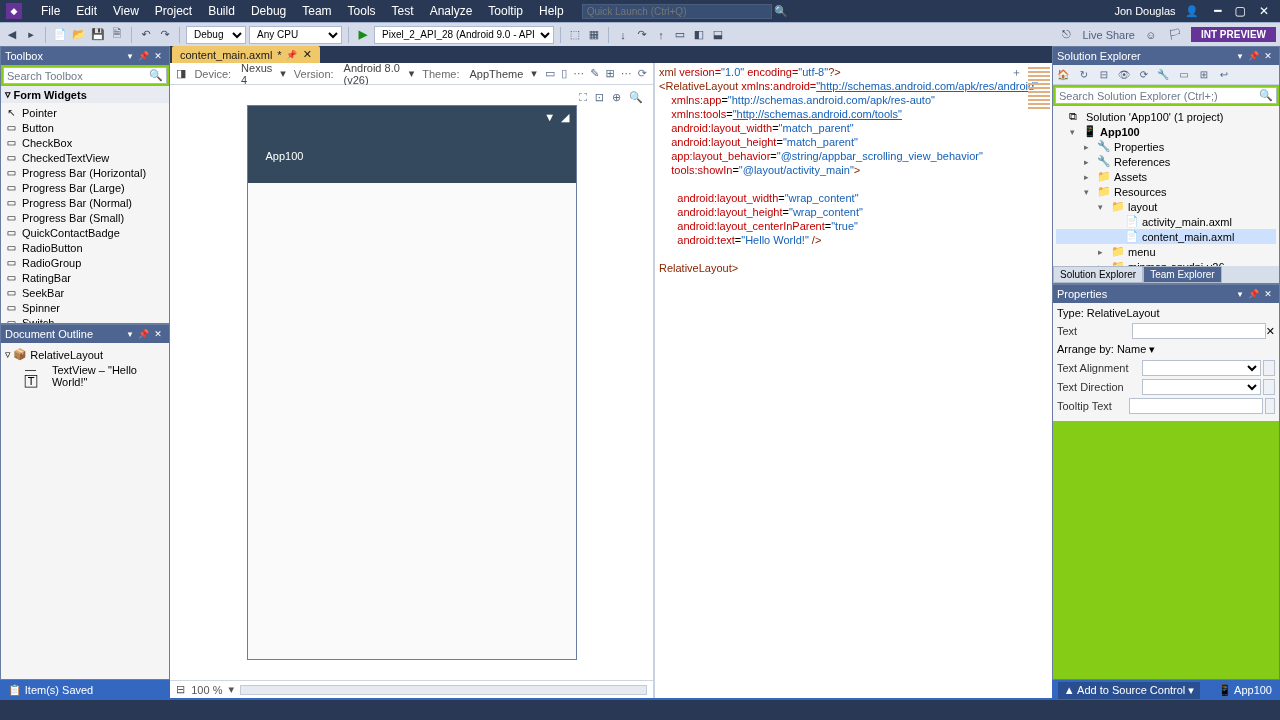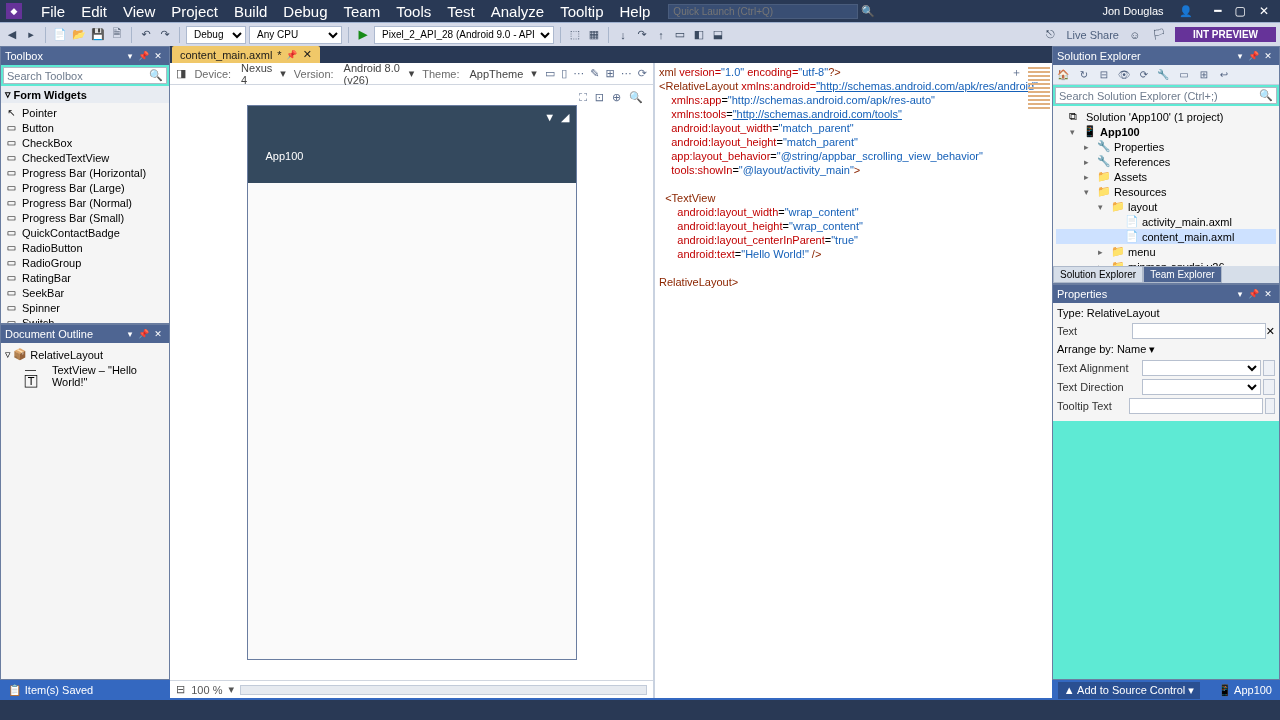--- a/index.html
+++ b/index.html
@@ -1,33 +1,33 @@
 <!DOCTYPE html>
 <html><head>
 <meta charset="utf-8">
 <style>
 * { margin: 0; padding: 0; box-sizing: border-box; font-family: "Segoe UI", sans-serif; font-size: 11px; }
 body { width: 1280px; height: 720px; background: #293955; overflow: hidden; }
 .titlebar { height: 22px; background: #293955; color: #fff; display: flex; align-items: center; padding: 0 6px; }
 .titlebar .vs-icon { width: 16px; height: 16px; background: #663399; margin-right: 8px; display:flex; align-items:center; justify-content:center; color:#fff; font-size:9px; }
 .titlebar .quick-launch { margin-left: 7px; width: 190px; background: #394e73; border: 1px solid #4a5d7d; color: #b8c4d9; padding: 1px 4px; font-size: 10px; }
 .titlebar .search-ico { margin-left: 3px; color:#b8c4d9; }
-.titlebar .right { margin-left: auto; display: flex; align-items: center; gap: 16px; color: #fff; }
+.titlebar .right { margin-left: auto; display: flex; align-items: center; gap: 10px; color: #fff; }
 .titlebar .wincontrols span { padding: 0 5px; cursor: pointer; font-size: 12px; }
 .menubar { height: 20px; background: #293955; color: #fff; display: flex; align-items: center; padding: 0 4px; gap: 2px; }
-.menubar .mi { padding: 2px 7px; font-size: 15px; cursor: pointer; }
+.menubar .mi { padding: 2px 7px; font-size: 12px; cursor: pointer; }
 .toolbar { height: 24px; background: #d6dbe9; border-top: 1px solid #9fb1cf; display: flex; align-items: center; padding: 0 4px; gap: 3px; }
 .toolbar .sep { width: 1px; height: 16px; background: #a9b6cc; margin: 0 3px; }
 .toolbar .tb-btn { width: 16px; height: 16px; display:flex; align-items:center; justify-content:center; color:#3b4a60; cursor:pointer; font-size:11px; }
 .toolbar select, .toolbar .combo { height: 18px; background: #fff; border: 1px solid #adb9cf; font-size: 10px; padding: 0 3px; }
 .toolbar .play { color: #178b17; font-weight: bold; }
 .toolbar .far-right { margin-left: auto; display:flex; align-items:center; gap:8px; }
-.int-preview { background: #663399; color: #fff; padding: 2px 18px; font-size: 10px; font-weight: bold; }
-
-.main { display: flex; height: 634px; background: #5eead4; }
+.int-preview { background: #663399; color: #fff; padding: 2px 10px; font-size: 10px; font-weight: bold; }
+
+.main { display: flex; height: 634px; background: #84cc16; }
 .col-left { width: 170px; display: flex; flex-direction: column; }
 .col-mid { flex: 1; display: flex; flex-direction: column; }
 .col-right { width: 228px; display: flex; flex-direction: column; }
 
 .panel { display: flex; flex-direction: column; border: 1px solid #6a7da0; }
 .panel-header { background: #4e6592; color: #fff; height: 18px; display: flex; align-items: center; padding: 0 4px; }
 .panel-header .title { flex: 1; font-size: 11px; }
 .panel-header .hdrbtn { width: 14px; text-align: center; cursor: pointer; font-size: 9px; }
 .panel-body { flex: 1; background: #f5f5f5; overflow: auto; }
 .search-box { margin: 2px; border: 1px solid #b0b8c4; background: #fff; padding: 1px 3px; font-size: 10px; color: #6e7b8d; display:flex; align-items:center; }
@@ -330,21 +330,20 @@
           </div>
       <div class="code-line"><span class="c-tag"><span class="c-tag">xml</span><span class="c-attr"> version=</span><span class="c-str">"1.0"</span><span class="c-attr"> encoding=</span><span class="c-str">"utf-8"</span><span class="c-tag">?&gt;</span></span></div>
           <div class="code-line"><span class="c-tag">&lt;</span><span class="c-tag">RelativeLayout</span><span class="c-attr"> xmlns:android=</span><span class="c-url">"http://schemas.android.com/apk/res/android"</span></div>
           <div class="code-line">    <span class="c-attr">xmlns:app</span>=<span class="c-str">"http://schemas.android.com/apk/res-auto"</span></div>
           <div class="code-line">    <span class="c-attr">xmlns:tools</span>=<span class="c-url">"http://schemas.android.com/tools"</span></div>
           <div class="code-line">    <span class="c-attr">android:layout_width</span>=<span class="c-str">"match_parent"</span></div>
           <div class="code-line">    <span class="c-attr">android:layout_height</span>=<span class="c-str">"match_parent"</span></div>
           <div class="code-line">    <span class="c-attr">app:layout_behavior</span>=<span class="c-str">"@string/appbar_scrolling_view_behavior"</span></div>
           <div class="code-line">    <span class="c-attr">tools:showIn</span>=<span class="c-str">"@layout/activity_main"</span><span class="c-tag">&gt;</span></div>
           <div class="code-line">&nbsp;</div>
-          <div class="code-line">  <span class="c-tag">&lt;</span><span class="c-tag">TextView</span></div>
           <div class="code-line">      <span class="c-attr">android:layout_width</span>=<span class="c-str">"wrap_content"</span></div>
           <div class="code-line">      <span class="c-attr">android:layout_height</span>=<span class="c-str">"wrap_content"</span></div>
           <div class="code-line">      <span class="c-attr">android:layout_centerInParent</span>=<span class="c-str">"true"</span></div>
           <div class="code-line">      <span class="c-attr">android:text</span>=<span class="c-str">"Hello World!"</span><span class="c-tag"> /&gt;</span></div>
           <div class="code-line">&nbsp;</div>
           <div class="code-line"><span class="c-tag"><span class="c-tag">RelativeLayout</span><span class="c-tag">&gt;</span></span></div>
         </div>
     </div>
   </div>
 

